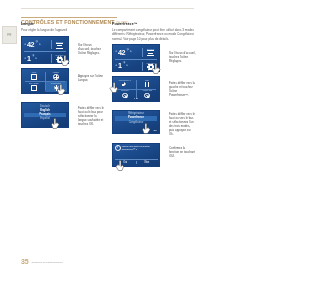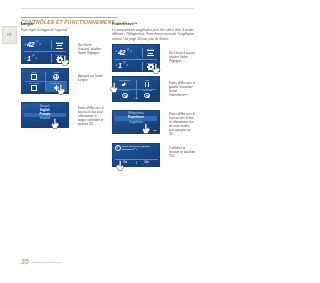--- a/index.html
+++ b/index.html
@@ -1,21 +1,21 @@
 <!DOCTYPE html>
 <html><head>
 <meta charset="utf-8">
 <style>
   html,body{margin:0;padding:0;}
   body{
     width:200px;height:283px;background:#ffffff;
     font-family:"Liberation Sans", sans-serif;
     overflow:hidden;position:relative;
   }
-  .page{position:absolute;inset:0;font-style:italic;}
+  .page{position:absolute;inset:0;}
 
   
   .side-tab{
     position:absolute;left:2px;top:26px;width:13px;height:16px;
     background:#eceae4;border:0.5px solid #dcd8cf;
   }
   .side-tab .tab-num{
     font-size:3px;color:#8d8676;text-align:center;line-height:16px;
     letter-spacing:.2px;
   }

